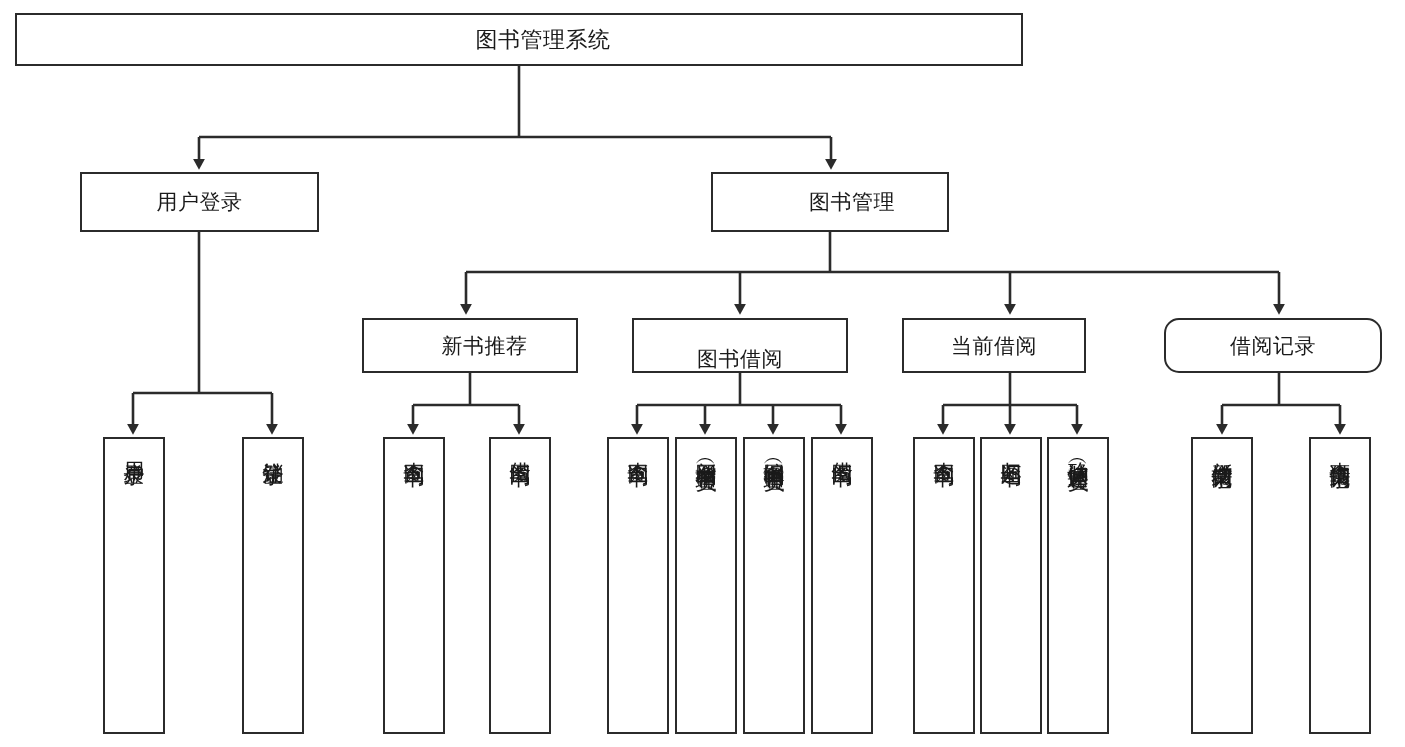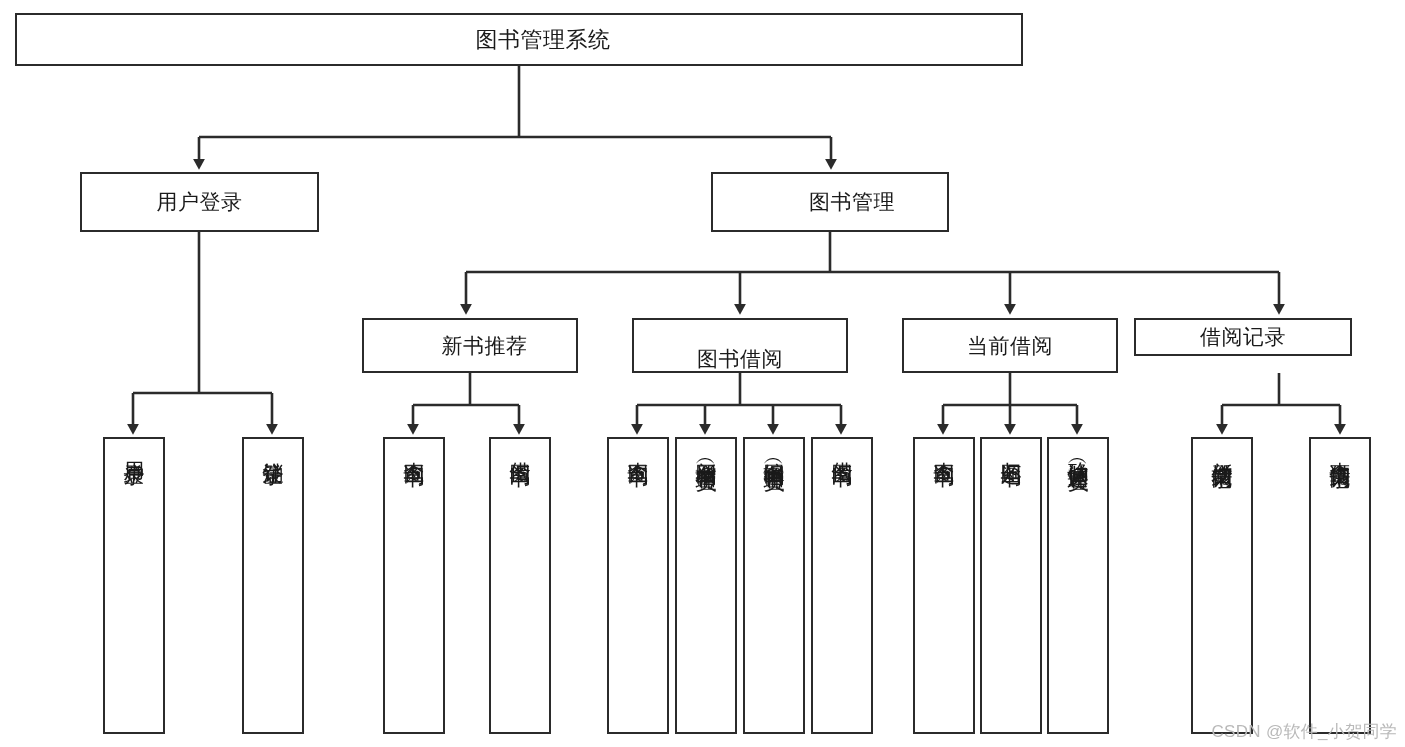--- a/index.html
+++ b/index.html
@@ -137,24 +137,24 @@
   <div class="node horiz" style="left:711px; top:172px; width:238px; height:60px;padding-left:44px;">
     <span class="lbl">图书管理</span>
   </div>
 
   <div class="node horiz" style="left:362px; top:318px; width:216px; height:55px;padding-left:29px;">
     <span class="lbl">新书推荐</span>
   </div>
   <div class="node horiz" style="left:632px; top:318px; width:216px; height:55px;align-items:flex-end;">
     <span class="lbl">图书借阅</span>
   </div>
-  <div class="node horiz" style="left:902px; top:318px; width:216px; height:55px;">
+  <div class="node horiz" style="left:902px; top:318px; width:184px; height:55px;">
     <span class="lbl">当前借阅</span>
   </div>
-  <div class="node horiz" style="left:1134px; top:318px; width:218px; height:38px;">
+  <div class="node horiz" style="left:1164px; top:318px; width:218px; height:55px;border-radius:15px;">
     <span class="lbl">借阅记录</span>
   </div>
 
   <div class="node leaf" style="left:103px; top:437px; width:62px; height:297px;">
     <span class="lbl">用户登录</span>
   </div>
   <div class="node leaf" style="left:242px; top:437px; width:62px; height:297px;">
     <span class="lbl">注销登录</span>
   </div>
 
@@ -188,15 +188,14 @@
     <span class="lbl">确认归还（管理员）</span>
   </div>
 
   <div class="node leaf" style="left:1191px; top:437px; width:62px; height:297px;">
     <span class="lbl">新增借阅记录</span>
   </div>
   <div class="node leaf" style="left:1309px; top:437px; width:62px; height:297px;">
     <span class="lbl">查询借阅记录</span>
   </div>
 
-  <div class="watermark">CSDN @软件_小贺同学</div>
 
 </div>
 
 </body></html>

